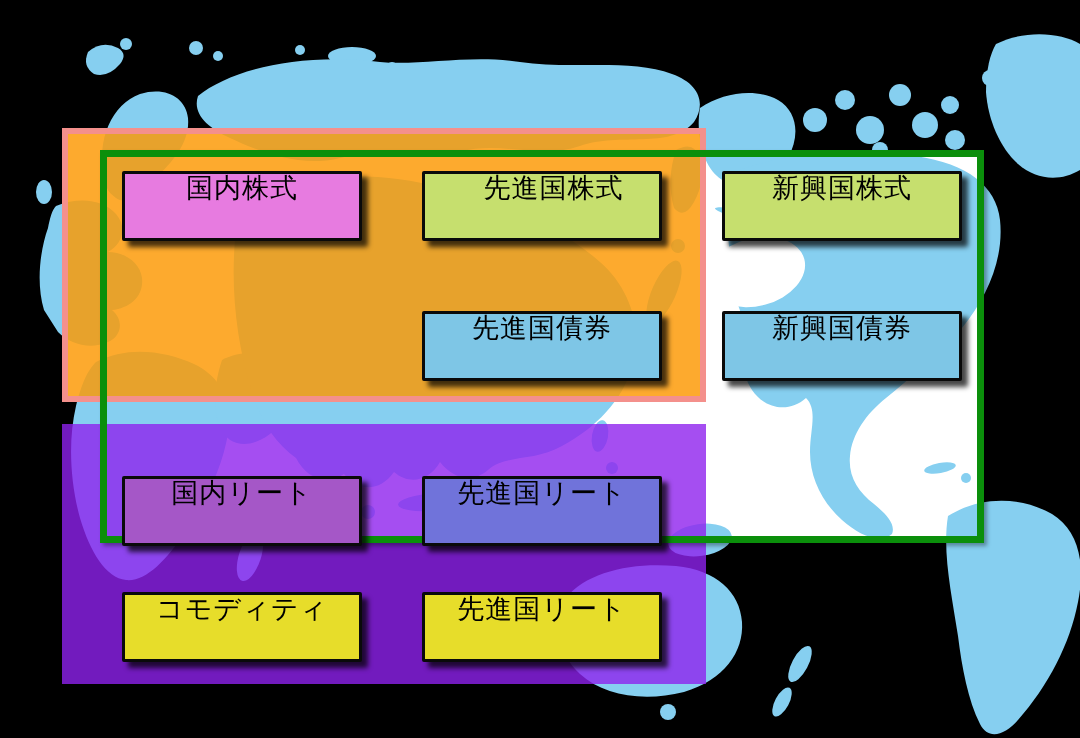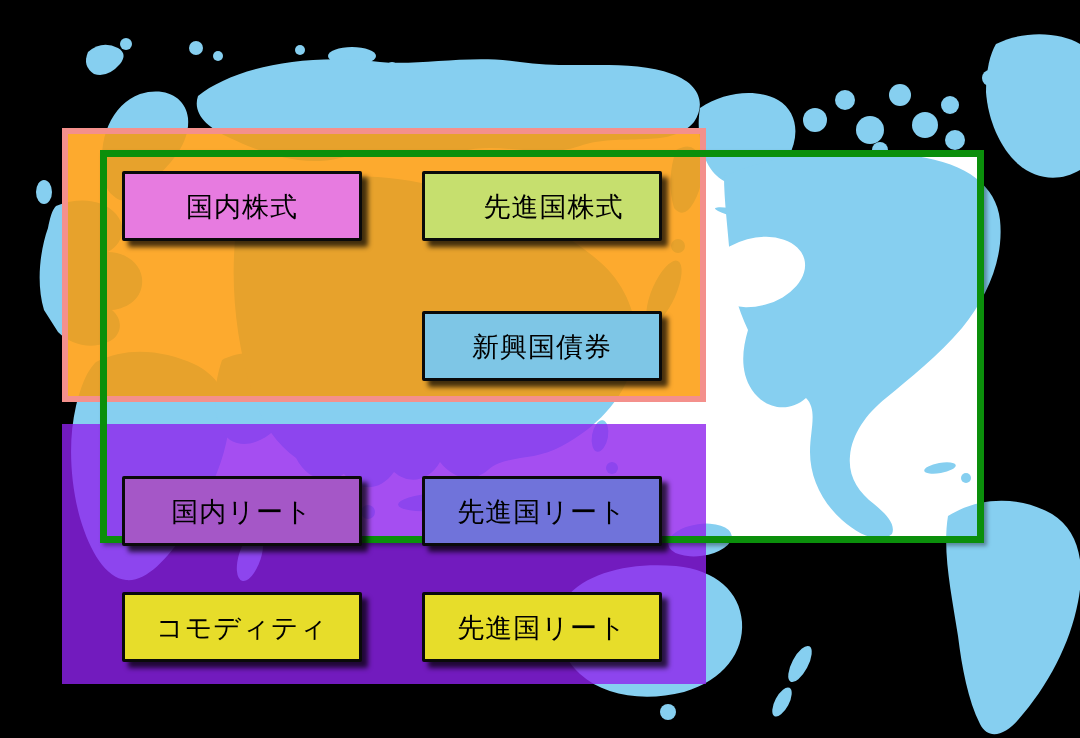--- a/index.html
+++ b/index.html
@@ -19,21 +19,21 @@
     position:absolute;left:62px;top:424px;width:644px;height:260px;
     background:rgba(142,34,238,0.80);
   }
   .frame-green{
     position:absolute;left:100px;top:150px;width:884px;height:393px;
     box-sizing:border-box;border:7px solid #0B8F0B;background:transparent;
     box-shadow:3px 3px 4px rgba(0,0,0,0.35);
   }
   .asset-box{
     position:absolute;width:240px;height:70px;box-sizing:border-box;
-    display:flex;align-items:center;justify-content:center;
+    display:flex;justify-content:center;
     border:3px solid #0A0A0A;border-radius:2px;
     box-shadow:6px 6px 5px rgba(0,0,0,0.72);
     font-size:27px;line-height:1;color:#000;letter-spacing:1px;white-space:nowrap;
   }
   .r1{top:171px}.r2{top:311px}.r3{top:476px}.r4{top:592px}
   .c1{left:122px}.c2{left:422px}.c3{left:722px}
 </style>
 </head>
 <body>
 
@@ -119,21 +119,27 @@
   <div class="overlay-purple"></div>
 
   <div class="frame-green"></div>
 
   <div class="asset-box r1 c1" style="background-color: rgb(231, 123, 224);">
       <span>国内株式</span>
     </div>
   <div class="asset-box r1 c2" style="background-color: rgb(198, 223, 110); padding-left: 23px;">
       <span>先進国株式</span>
     </div>
+  <div class="asset-box r1 c3" style="background-color: rgb(198, 223, 110);">
+      <span>新興国株式</span>
+    </div>
   <div class="asset-box r2 c2" style="background-color: rgb(126, 198, 230);">
+      <span>先進国債券</span>
+    </div>
+  <div class="asset-box r2 c3" style="background-color: rgb(126, 198, 230);">
       <span>新興国債券</span>
     </div>
   <div class="asset-box r3 c1" style="background-color: rgb(165, 87, 199);">
       <span>国内リート</span>
     </div>
   <div class="asset-box r4 c1" style="background-color: rgb(231, 221, 42);">
       <span>コモディティ</span>
     </div>
   <div class="asset-box r3 c2" style="background-color: rgb(112, 115, 218);">
       <span>先進国リート</span>

